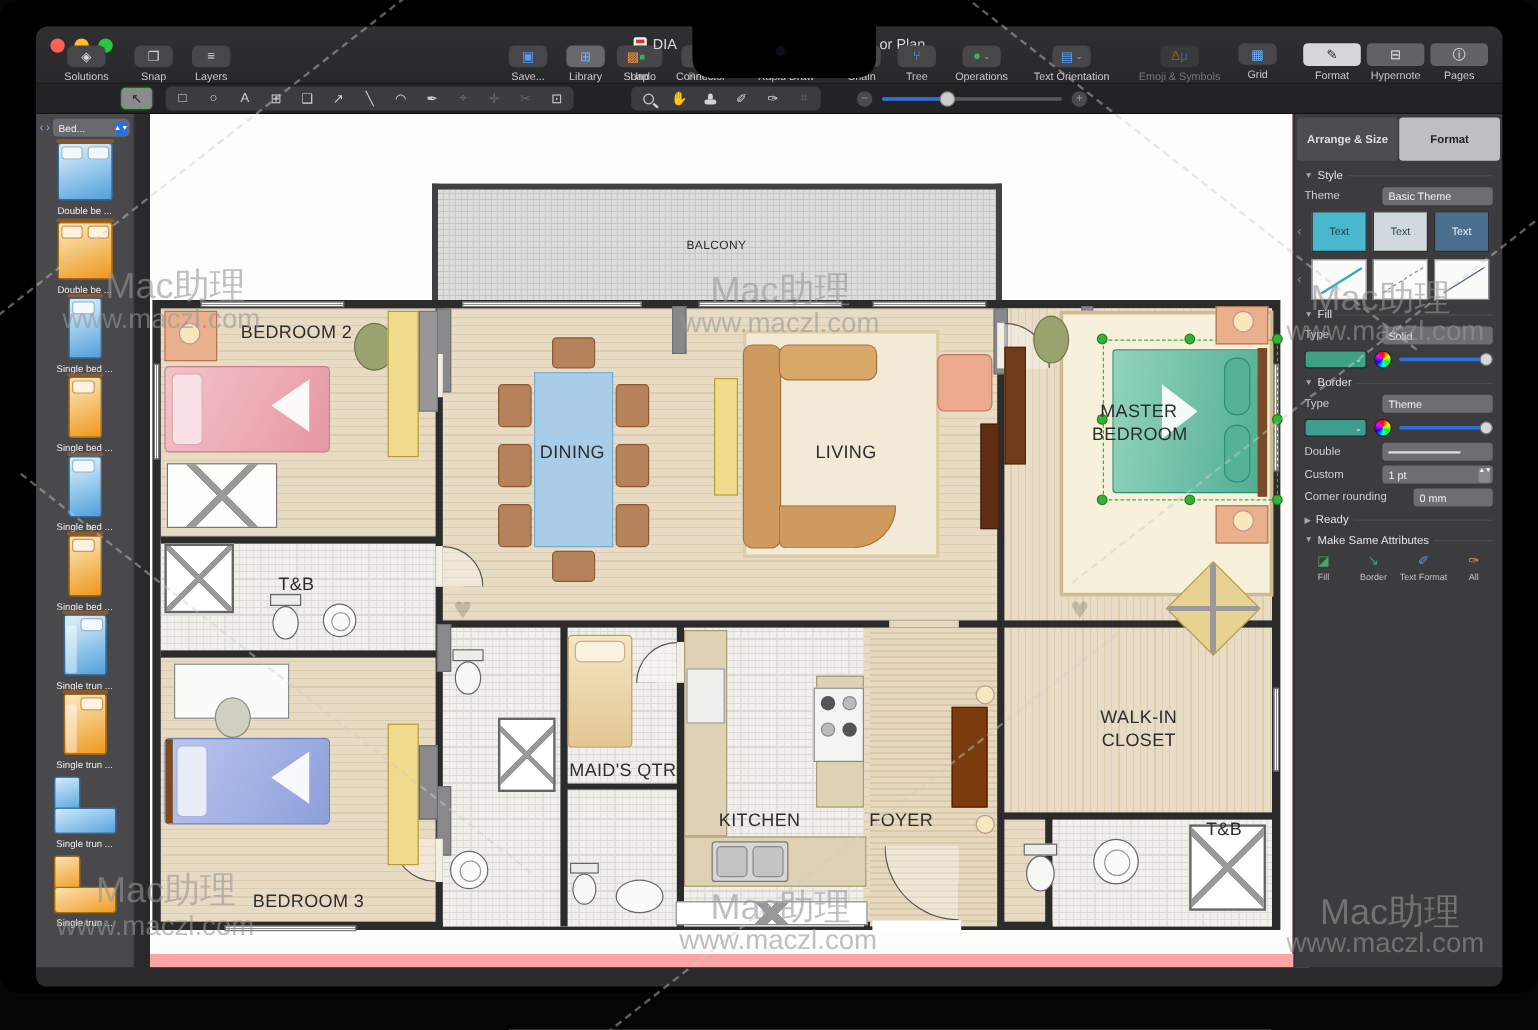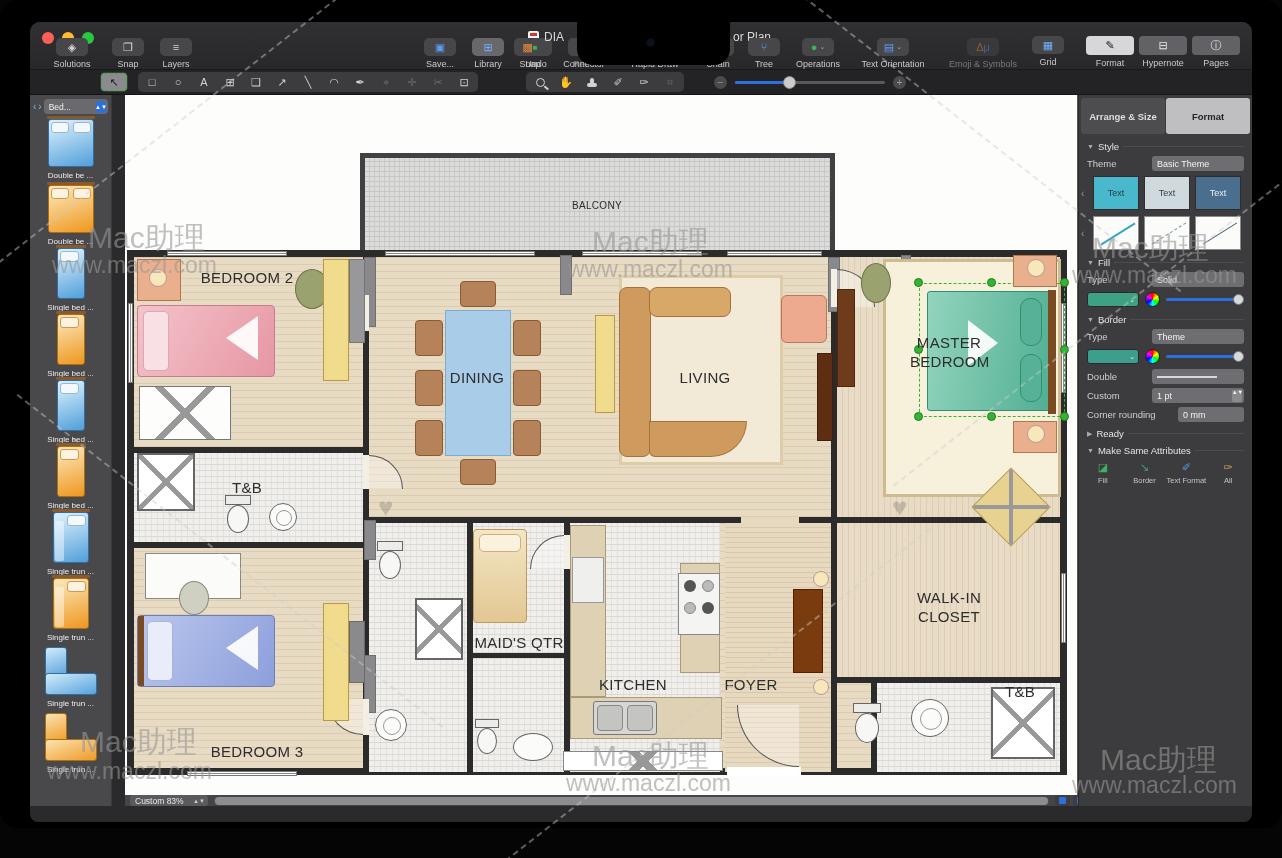--- a/index.html
+++ b/index.html
@@ -597,35 +597,20 @@
           <div class="rlabel" style="left:624px;top:531px">FOYER</div>
           <div class="rlabel wrap" style="left:822px;top:455px">WALK-IN CLOSET</div>
           <div class="rlabel" style="left:893px;top:538px">T&amp;B</div>
           <div class="rlabel" style="left:130px;top:598px">BEDROOM 3</div>
         </div>
       </div>
 
       <div class="vscroll">
           <div class="vthumb"></div>
         </div>
-      <div class="hscrollrow">
-        <div class="zoomctl">
-          <span>Custom 83%</span>
-          <span style="font-size:6px;color:#ccc">▲▼</span>
-        </div>
-        <div class="htrack">
-            <div class="hthumb"></div>
-          </div>
-        <div class="pgbtn">
-            <i></i>
-          </div>
-        <div class="pgbtn">
-            <i></i>
-          </div>
-      </div>
     </div>
 
     <div class="panel">
       <div class="ptabs">
         <div class="ptab">Arrange &amp; Size</div>
         <div class="ptab active">Format</div>
       </div>
 
       <div class="psec">
         <span class="tri">▼</span>

